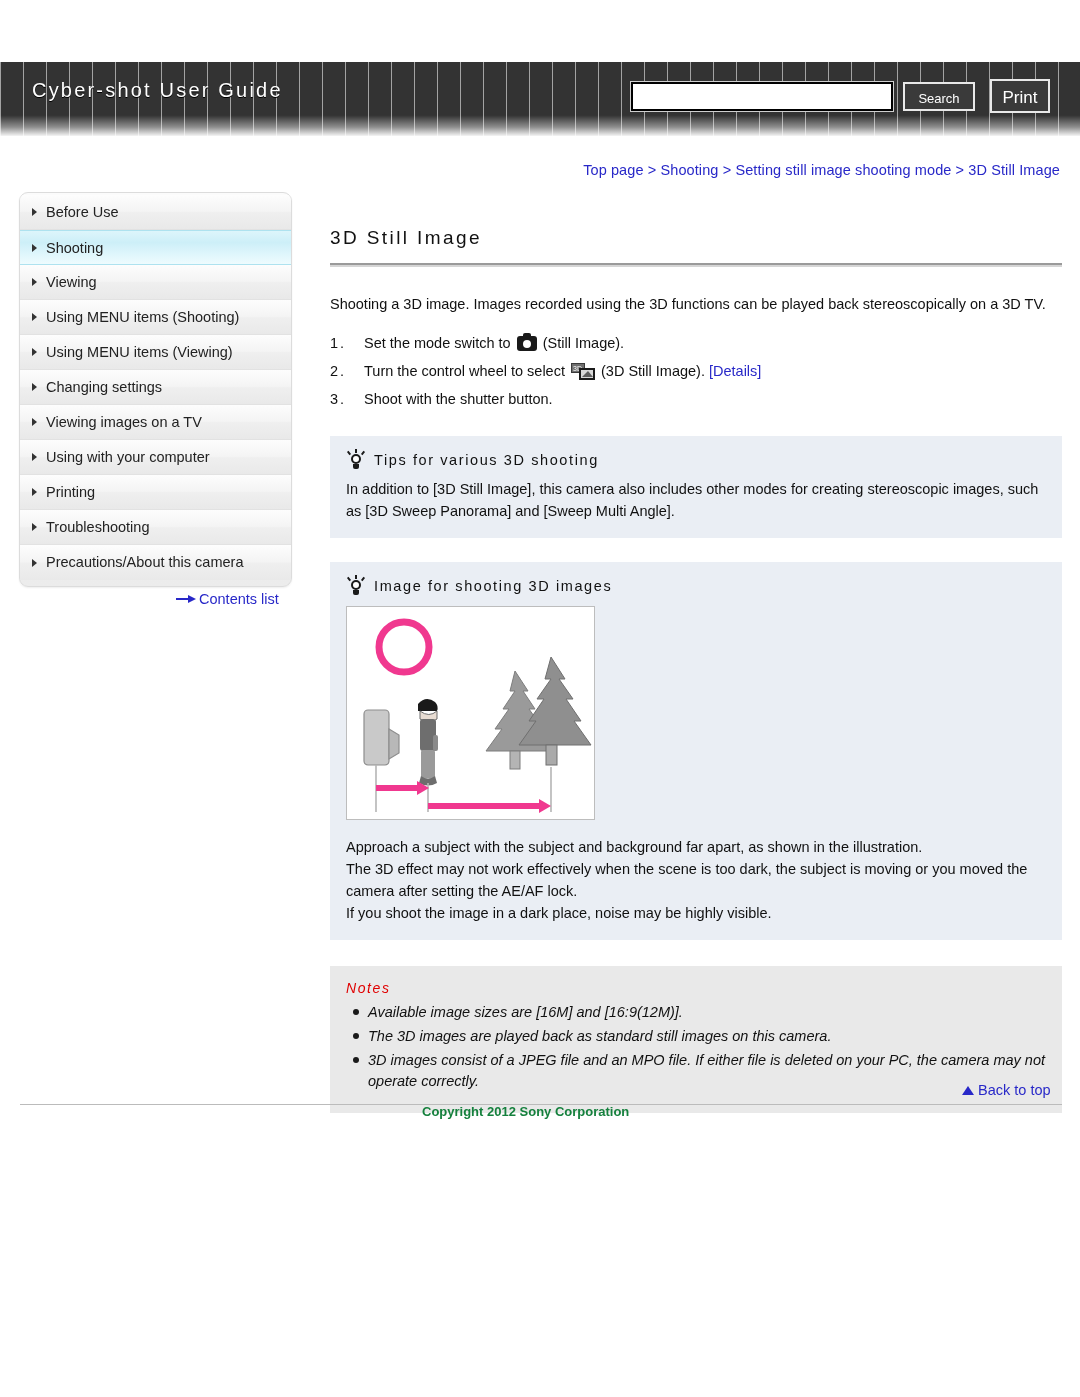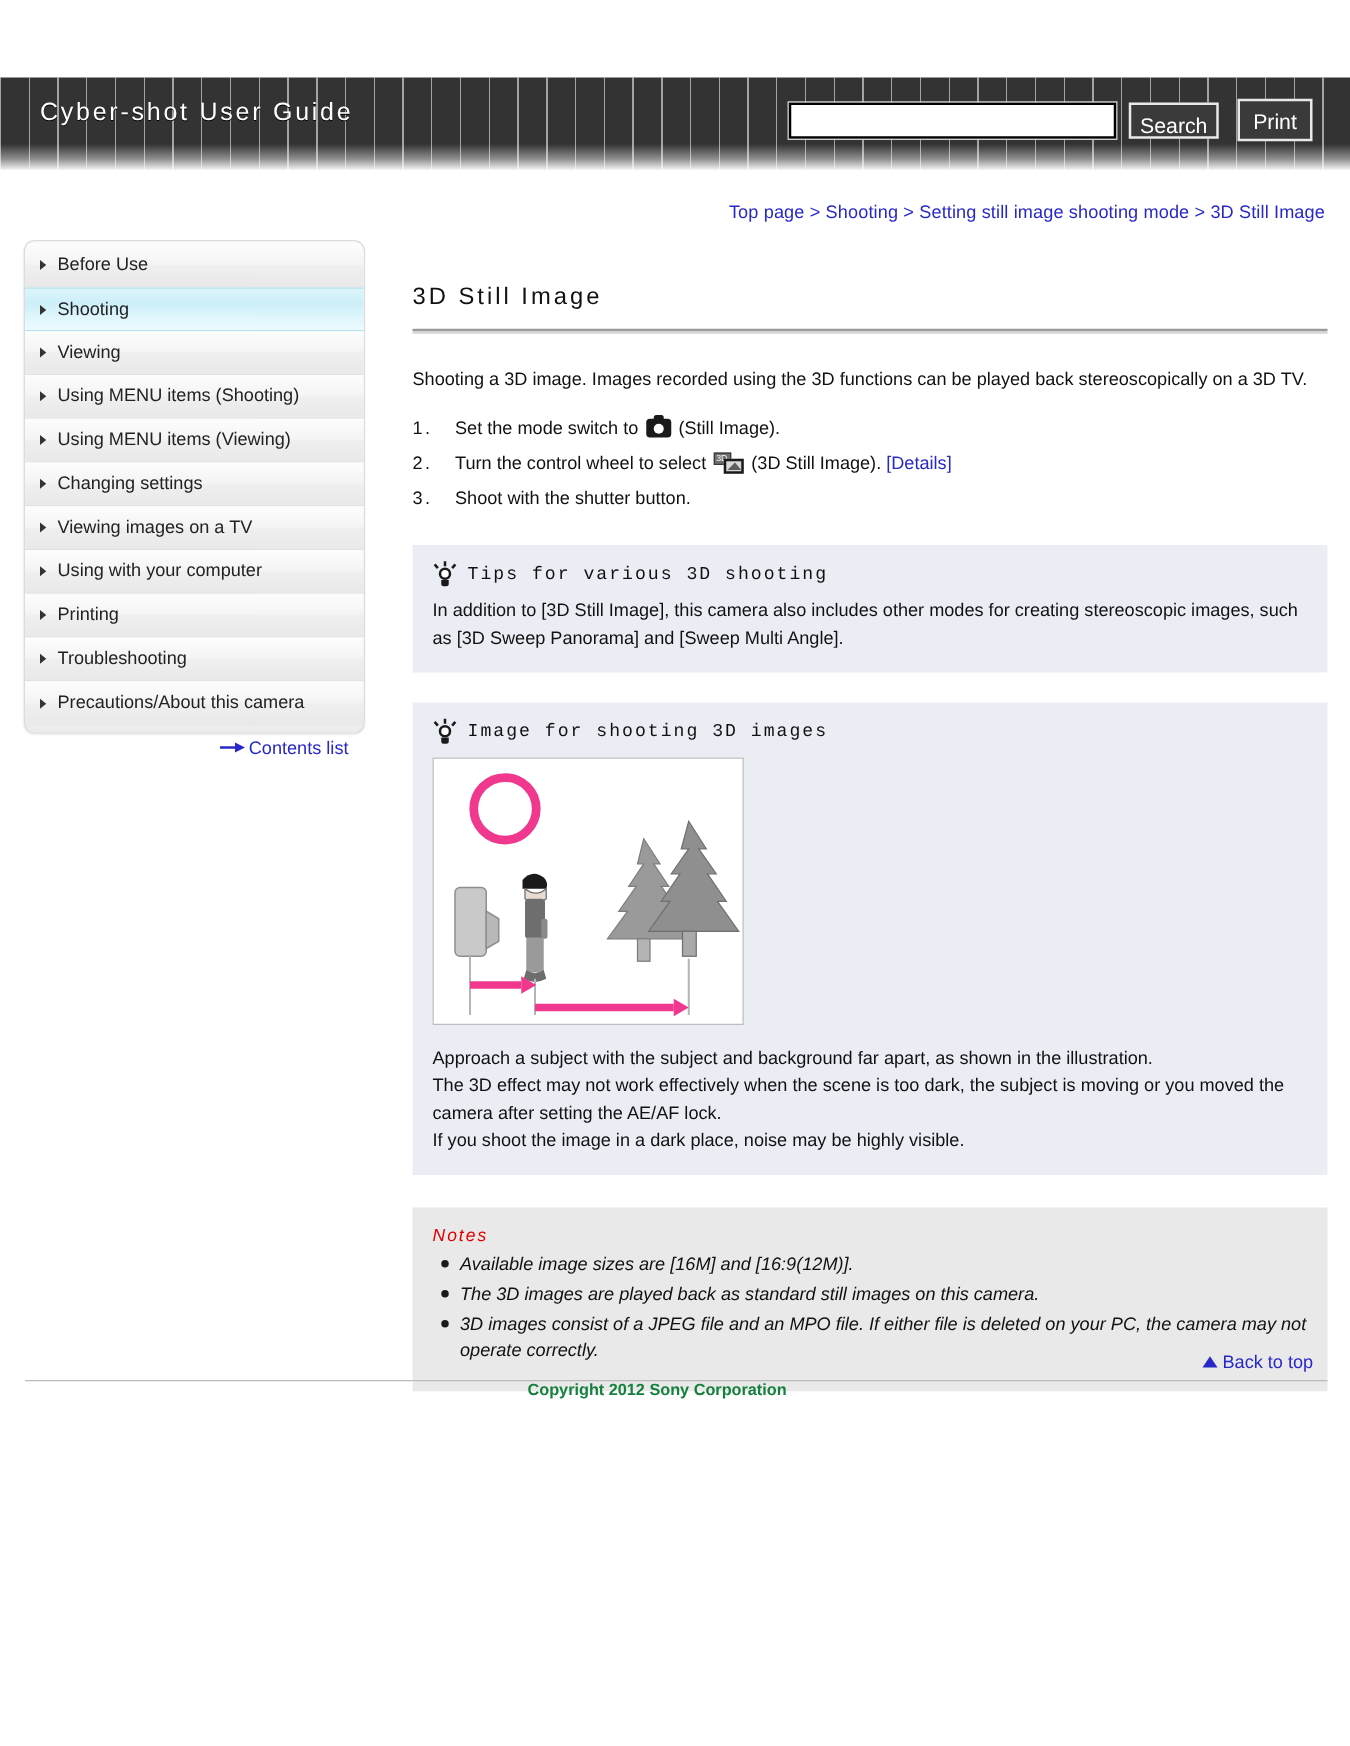--- a/index.html
+++ b/index.html
@@ -53,21 +53,21 @@
     background:#3a3a3a;
     border:2px solid #e9e9e9;
     color:#ffffff;
     font-family:"Liberation Sans", sans-serif;
     text-align:center;
     cursor:pointer;
     line-height:1;
   }
   .btn-search {
     left:903px; top:20px; width:72px; height:29px;
-    font-size:17px;
+    font-size:13px;
     padding-top:8px;
   }
   .btn-print {
     left:990px; top:17px; width:60px; height:34px;
     font-size:17px;
     padding-top:8px;
   }
 
   
   .breadcrumb {
@@ -236,21 +236,20 @@
     padding:14px 16px 16px 16px;
     margin-top:24px;
   }
   .tip-head {
     font-size:14.5px;
     letter-spacing:1.6px;
     color:#111;
     margin-bottom:8px;
     display:flex;
     align-items:center;
-    font-family:Liberation Mono, monospace;
   }
   .tip-body {
     font-size:14.5px;
     line-height:22px;
     color:#111;
   }
   .ic-bulb {
     display:inline-block;
     position:relative;
     width:20px; height:20px;

